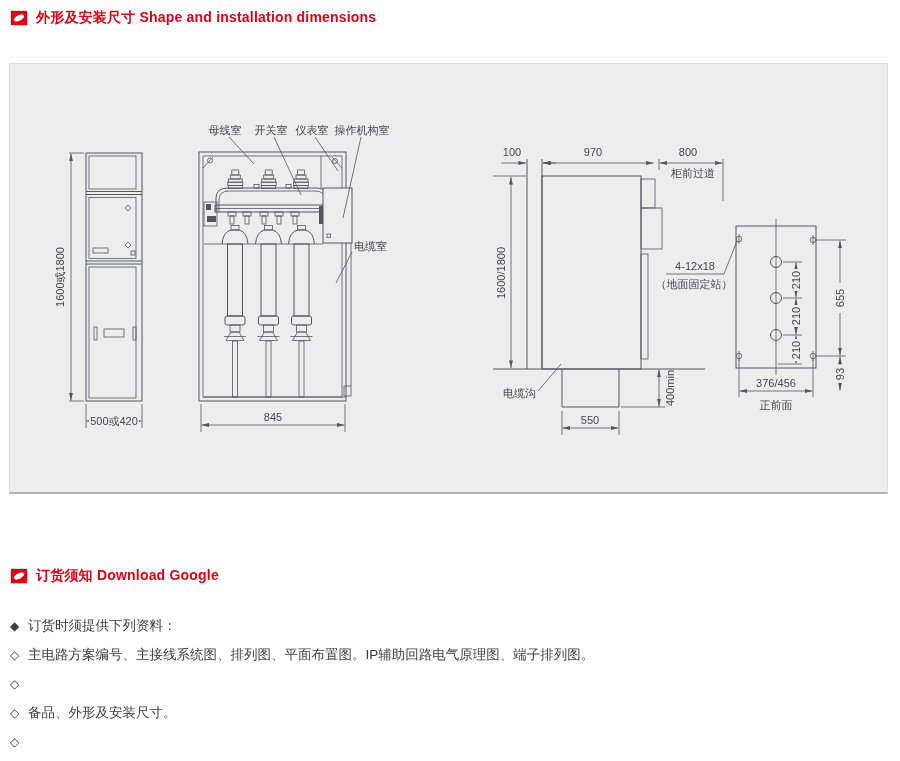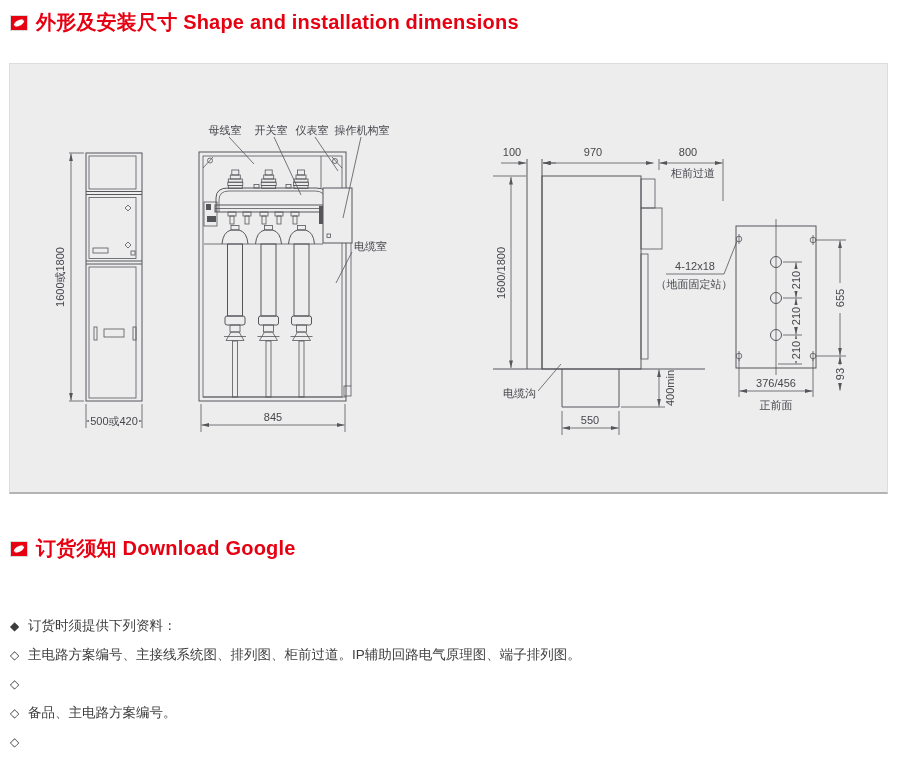--- a/index.html
+++ b/index.html
@@ -1,22 +1,22 @@
 <!DOCTYPE html>
 <html><head>
 <meta charset="utf-8">
 <style>
   html,body{margin:0;padding:0;background:#ffffff;}
   body{width:900px;height:761px;overflow:hidden;position:relative;
        font-family:"Liberation Sans","DejaVu Sans",sans-serif;-webkit-font-smoothing:antialiased;}
   .sec-header{position:absolute;left:10px;display:flex;align-items:center;gap:8px;}
   .sec-header .logo{width:18px;height:16px;flex:0 0 auto;}
-  .sec-header .title{color:#e60012;font-size:20px;font-weight:600;letter-spacing:.2px;white-space:nowrap;}
+  .sec-header .title{color:#e60012;font-size:14px;font-weight:600;letter-spacing:.2px;white-space:nowrap;}
   #hdr1{top:9px;}
-  #hdr2{top:535px;}
+  #hdr2{top:567px;}
   .panel{position:absolute;left:9px;top:63px;width:877px;height:428px;background:#ededee;
          border:1px solid #dcdddf;border-bottom:2px solid #b3b4b6;}
   .panel svg{display:block;}
   .notes{position:absolute;left:10px;top:618px;width:860px;}
   .note{display:flex;align-items:flex-start;margin-bottom:13px;color:#3d3d3f;font-size:13.5px;line-height:16px;}
   .note .bullet{width:18px;flex:0 0 auto;font-size:12px;color:#3d3d3f;}
   svg text{fill:#46474c;font-size:11px;font-family:"Liberation Sans","DejaVu Sans",sans-serif;}
   svg .ln{stroke:#55565a;stroke-width:1;fill:none;}
   svg .thin{stroke:#55565a;stroke-width:0.8;fill:none;}
   svg .fillc{fill:#55565a;stroke:none;}
@@ -299,25 +299,25 @@
   <span class="title">订货须知 Download Google</span>
 </div>
 
 <div class="notes">
   <div class="note">
     <span class="bullet">◆</span>
     <span>订货时须提供下列资料：</span>
   </div>
   <div class="note">
     <span class="bullet">◇</span>
-    <span>主电路方案编号、主接线系统图、排列图、柜前过道。IP辅助回路电气原理图、端子排列图。</span>
+    <span>主电路方案编号、主接线系统图、排列图、平面布置图。IP辅助回路电气原理图、端子排列图。</span>
   </div>
   <div class="note">
     <span class="bullet">◇</span>
   </div>
   <div class="note">
     <span class="bullet">◇</span>
-    <span>备品、主电路方案编号。</span>
+    <span>备品、外形及安装尺寸。</span>
   </div>
   <div class="note">
     <span class="bullet">◇</span>
   </div>
 </div>
 
 </body></html>

